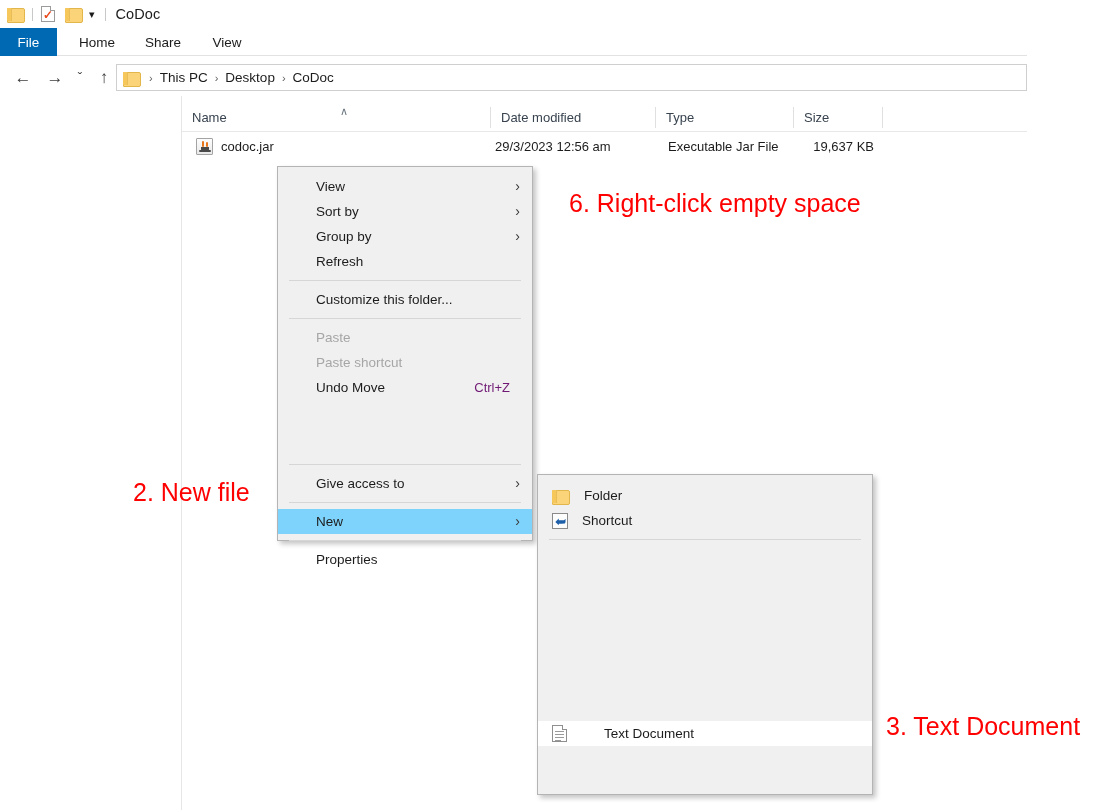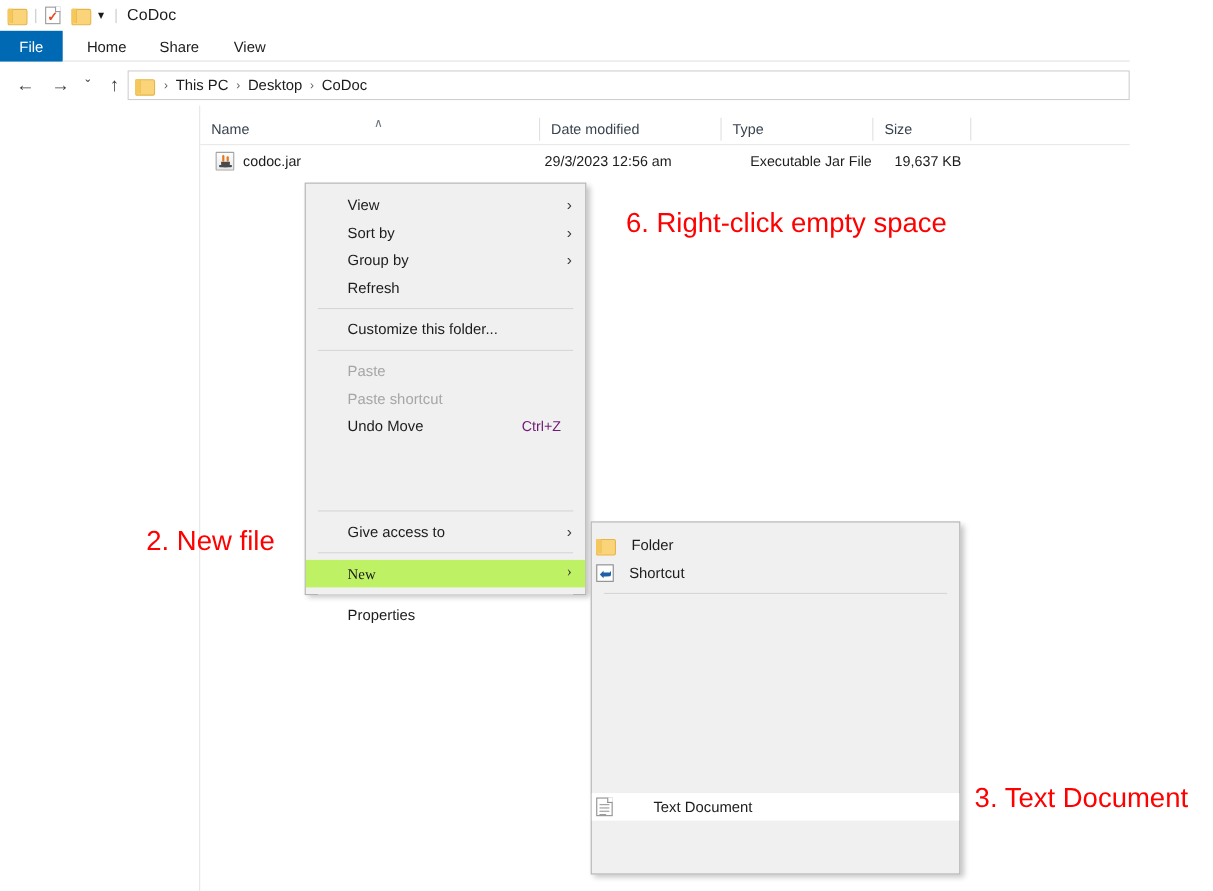--- a/index.html
+++ b/index.html
@@ -145,42 +145,42 @@
   .ctxmenu {
     position: absolute; left: 277px; top: 166px; width: 256px; height: 375px;
     background: #f0f0f0; border: 1px solid #b4b4b4;
     box-shadow: 3px 3px 5px rgba(0,0,0,.23);
   }
   .mi {
     position: relative; height: 25px; display: flex; align-items: center;
     padding-left: 38px; font-size: 13.5px; color: #1c1c1c; cursor: default;
   }
   .mi.disabled { color: #a6a6a6; }
-  .mi.hl { background: #bef264; font-family: Liberation Serif, serif; }
+  .mi.hl { background: #7dd3fc; }
   .mi .arrow {
     position: absolute; right: 12px; top: 4px; font-size: 14px; color: #3a3a3a;
     font-weight: 300;
   }
   .mi .accel {
     position: absolute; right: 22px; font-size: 13px; color: #701a75;
   }
   .msep {
     height: 1px; background: #d6d6d6; margin: 6px 11px 6px 11px;
   }
   .mgap { height: 58px; }
 
   
   .submenu {
     position: absolute; left: 537px; top: 474px; width: 336px; height: 321px;
     background: #f0f0f0; border: 1px solid #b4b4b4;
     box-shadow: 3px 3px 5px rgba(0,0,0,.23);
   }
   .smi {
     position: relative; height: 25px; display: flex; align-items: center;
-    padding-left: 4px; font-size: 13.5px; color: #1c1c1c; cursor: default;
+    padding-left: 14px; font-size: 13.5px; color: #1c1c1c; cursor: default;
   }
   .smi.hl { background: #ffffff; gap: 23px; }
   .smi .lbl { margin-left: 15px; }
   .sm-pad-top { height: 8px; }
   .sm-fill { height: 175px; }
   .ico-shortcut {
     width: 16px; height: 16px; position: relative; flex: none;
     background: #fdfdfd; border: 1px solid #8a8a8a;
   }
   .ico-shortcut .arw {
@@ -267,21 +267,21 @@
     <div class="file-cell" style="left:14px;width:294px">
       <span class="ico-jar">
         <span class="steam"></span>
         <span class="steam2"></span>
         <span class="cup"></span>
         <span class="saucer"></span>
       </span>
       <span style="margin-left:8px">codoc.jar</span>
     </div>
     <div class="file-cell" style="left:313px;width:160px">29/3/2023 12:56 am</div>
-    <div class="file-cell" style="left:500px;width:133px">Executable Jar File</div>
+    <div class="file-cell" style="left:486px;width:133px">Executable Jar File</div>
     <div class="file-cell" style="left:616px;width:84px;justify-content:flex-end;padding-right:8px">19,637 KB</div>
   </div>
 
   <div class="ctxmenu">
     <div style="height:7px"></div>
     <div class="mi">
       <span>View</span>
       <span class="arrow">›</span>
     </div>
     <div class="mi">

